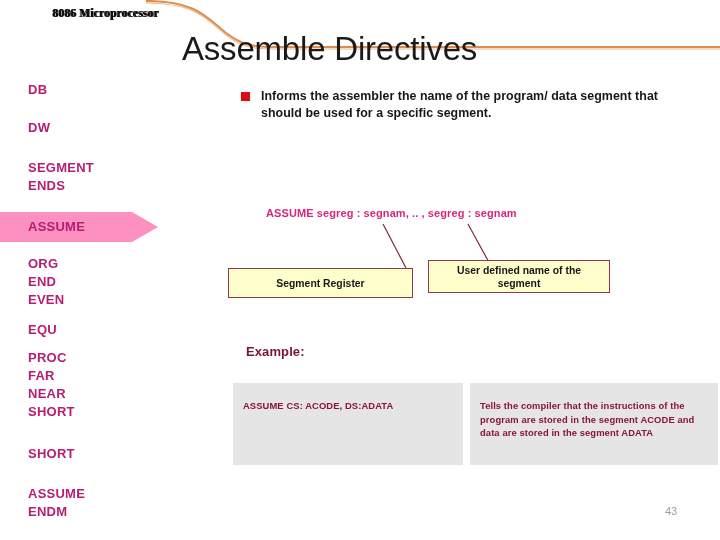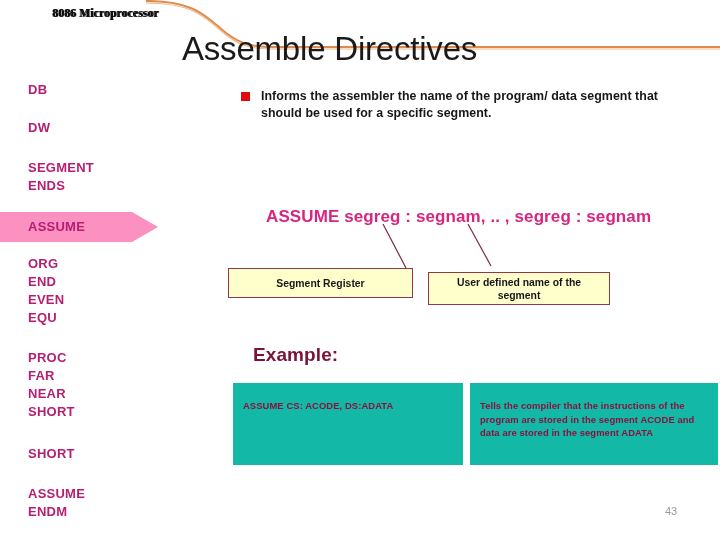--- a/index.html
+++ b/index.html
@@ -121,21 +121,21 @@
     line-height: 17px;
     letter-spacing: 0.05px;
   }
   #bullet-informs { left: 233px; top: 88px; width: 420px; }
   #bullet-general-form { left: 233px; top: 146px; width: 300px; }
 
   #general-form-syntax {
     position: absolute;
     left: 258px;
     top: 207px;
-    font-size: 17px;
+    font-size: 11px;
     font-weight: bold;
     color: #d6267f;
     letter-spacing: 0.1px;
     white-space: nowrap;
   }
 
   #connector-svg {
     position: absolute;
     left: 0; top: 0;
     width: 720px; height: 540px;
@@ -151,42 +151,42 @@
     align-items: center;
     justify-content: center;
     text-align: center;
     font-size: 10.4px;
     font-weight: bold;
     color: #17171b;
     line-height: 13px;
     padding: 2px 6px;
   }
   #callout-segment-register { left: 220px; top: 268px; width: 185px; height: 30px; }
-  #callout-segment-name     { left: 420px; top: 272px; width: 182px; height: 33px; }
+  #callout-segment-name     { left: 420px; top: 260px; width: 182px; height: 33px; }
 
   #example-label {
     position: absolute;
-    left: 245px;
+    left: 238px;
     top: 344px;
-    font-size: 19px;
+    font-size: 13px;
     font-weight: bold;
     color: #7b1335;
     letter-spacing: 0.1px;
   }
 
   #example-table {
     position: absolute;
     left: 225px;
     top: 383px;
     width: 485px;
     height: 82px;
     display: flex;
   }
   .example-cell {
-    background: #14b8a6;
+    background: #e5e5e5;
     font-size: 9.4px;
     font-weight: bold;
     color: #8a1240;
     line-height: 13.5px;
     padding: 16px 10px 0 10px;
     box-sizing: border-box;
     letter-spacing: 0.1px;
   }
   #example-cell-code { width: 230px; }
   #example-cell-desc { width: 248px; margin-left: 7px; }
@@ -222,21 +222,21 @@
   <div id="sidebar-item-assume-wrap">
     <svg id="assume-banner" viewBox="0 0 160 30" preserveAspectRatio="none">
       <path d="M 0 0 L 132 0 L 158 15 L 132 30 L 0 30 Z" fill="#fc90c0"></path>
     </svg>
     <div id="sidebar-item-assume-label">ASSUME</div>
   </div>
 
   <div class="sidebar-item" style="top:178px">ORG</div>
   <div class="sidebar-item" style="top:196px">END</div>
   <div class="sidebar-item" style="top:214px">EVEN</div>
-  <div class="sidebar-item" style="top:232px">EQU</div>
+  <div class="sidebar-item" style="top:244px">EQU</div>
   <div class="sidebar-item" style="top:272px">PROC</div>
   <div class="sidebar-item" style="top:290px">FAR</div>
   <div class="sidebar-item" style="top:308px">NEAR</div>
   <div class="sidebar-item" style="top:326px">SHORT</div>
   <div class="sidebar-item" style="top:368px">SHORT</div>
   <div class="sidebar-item" style="top:408px">ASSUME</div>
   <div class="sidebar-item" style="top:426px">ENDM</div>
 </div>
 
 <div id="main">

